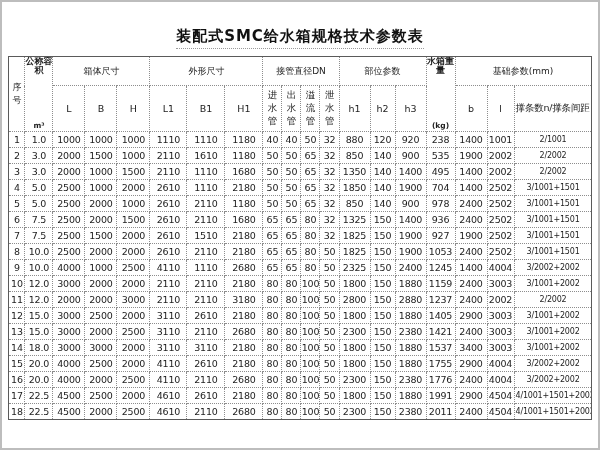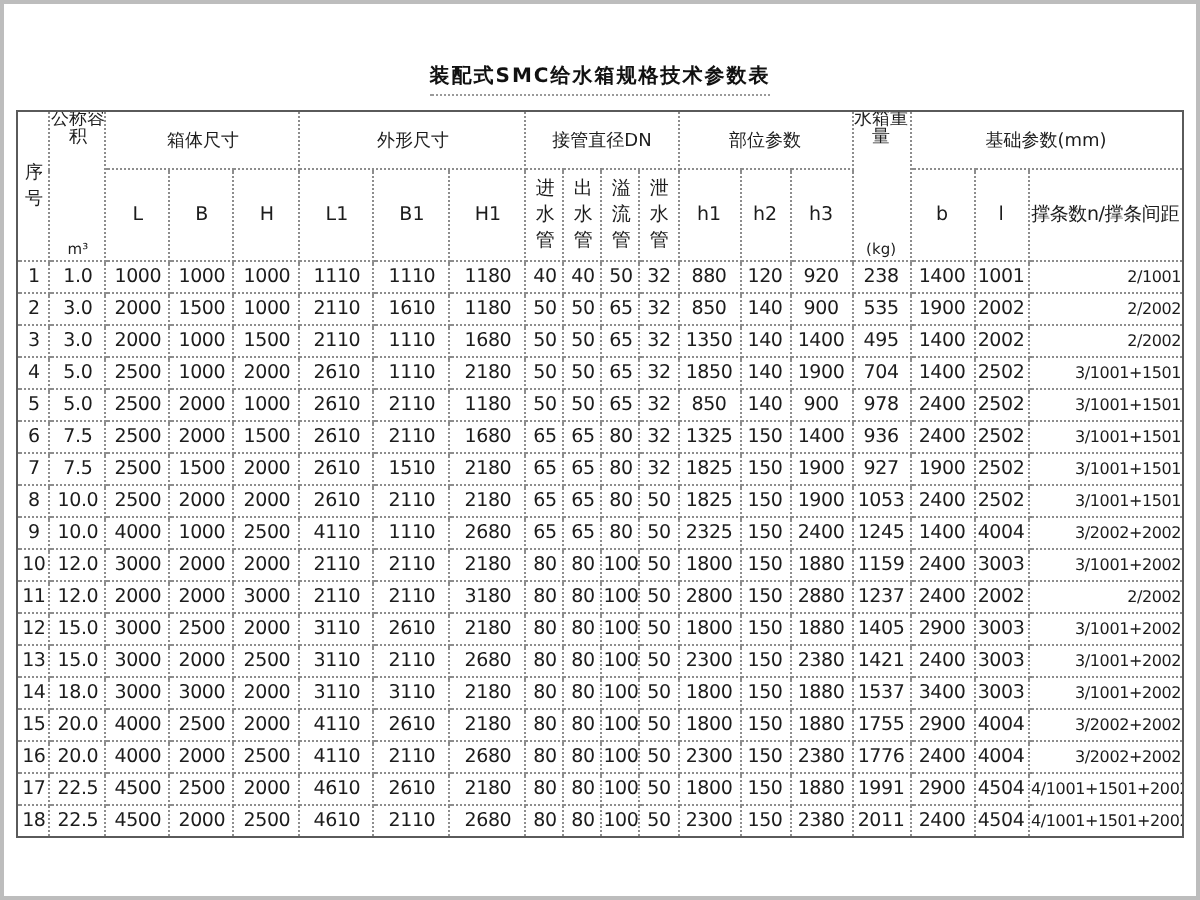--- a/index.html
+++ b/index.html
@@ -4,40 +4,40 @@
 <style>
   html,body{margin:0;padding:0;background:#fff;}
   .page{
     width:600px;height:450px;box-sizing:border-box;
     border:2px solid #bdbdbd;background:#ffffff;
     font-family:"DejaVu Sans", sans-serif;color:#1c1c1c;
     overflow:hidden;position:relative;
   }
   .title-wrap{text-align:center;padding-top:24px;}
   .doc-title{
-    display:inline-block;font-size:10px;font-weight:bold;letter-spacing:1px;
+    display:inline-block;font-size:15px;font-weight:bold;letter-spacing:1px;
     border-bottom:1px dotted #9a9a9a;padding-bottom:2px;color:#111;
   }
   table.spec{
     border-collapse:collapse;table-layout:fixed;width:582px;
     margin:7px auto 0 auto;border:1px solid #5a5a5a;
   }
   .spec th,.spec td{
     border:1px dotted #8d8d8d;padding:0;margin:0;
     text-align:center;vertical-align:middle;
     font-weight:normal;color:#1c1c1c;overflow:hidden;
   }
   .spec thead tr.h1 th{height:25px;font-size:9px;text-align:center;}
   .spec thead tr.h2 th{height:20px;font-size:9.5px;}
   .spec thead th.tiny{font-size:6px;letter-spacing:-0.3px;margin-top:37px;}
   .spec thead th.brace-h{font-size:7px;letter-spacing:-0.2px;}
-  .spec thead th.stack{font-size:8px;line-height:8.5px;}
+  .spec thead th.stack{font-size:8px;line-height:8.5px;font-weight:bold;}
   .spec thead th.stack .u{font-size:7.5px;margin-top:48px;}
   .spec tbody td{height:15px;font-size:9.5px;letter-spacing:-0.2px;white-space:nowrap;}
-  .spec tbody td.col-left{text-align:right;font-size:8px;letter-spacing:-0.2px;padding-left:1px;}
+  .spec tbody td.col-left{text-align:center;font-size:8px;letter-spacing:-0.2px;padding-left:1px;}
 </style>
 </head>
 <body>
 
 <div class="page">
 
   <div class="title-wrap">
     <span class="doc-title">装配式SMC给水箱规格技术参数表</span>
   </div>
 

